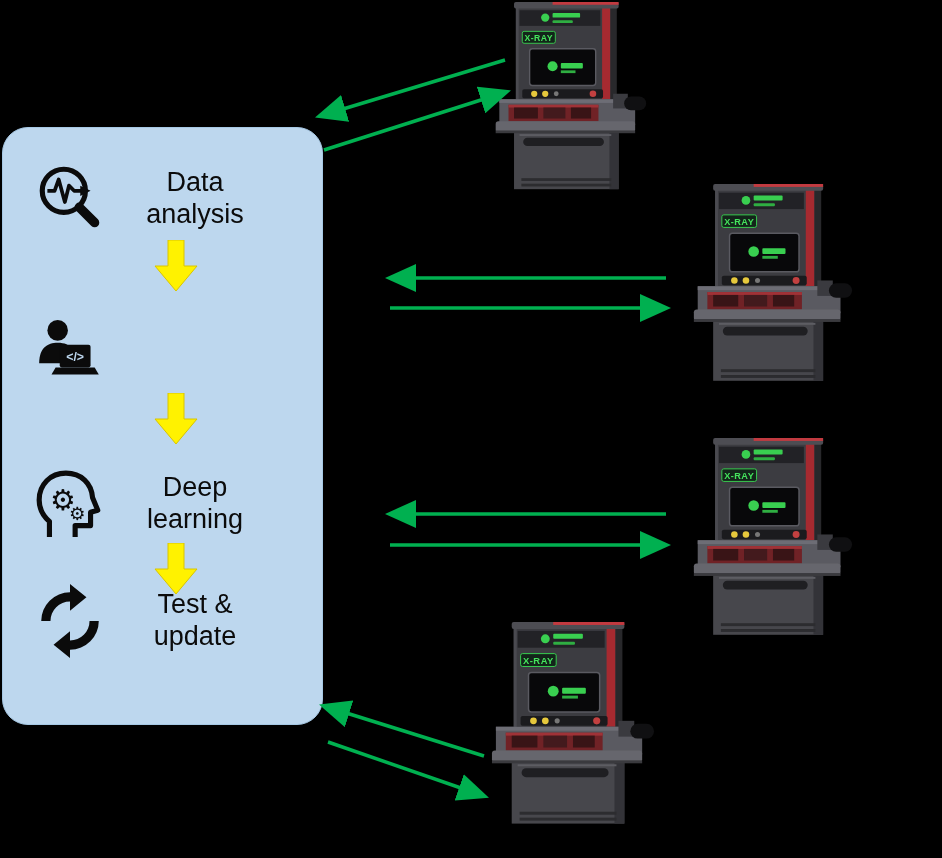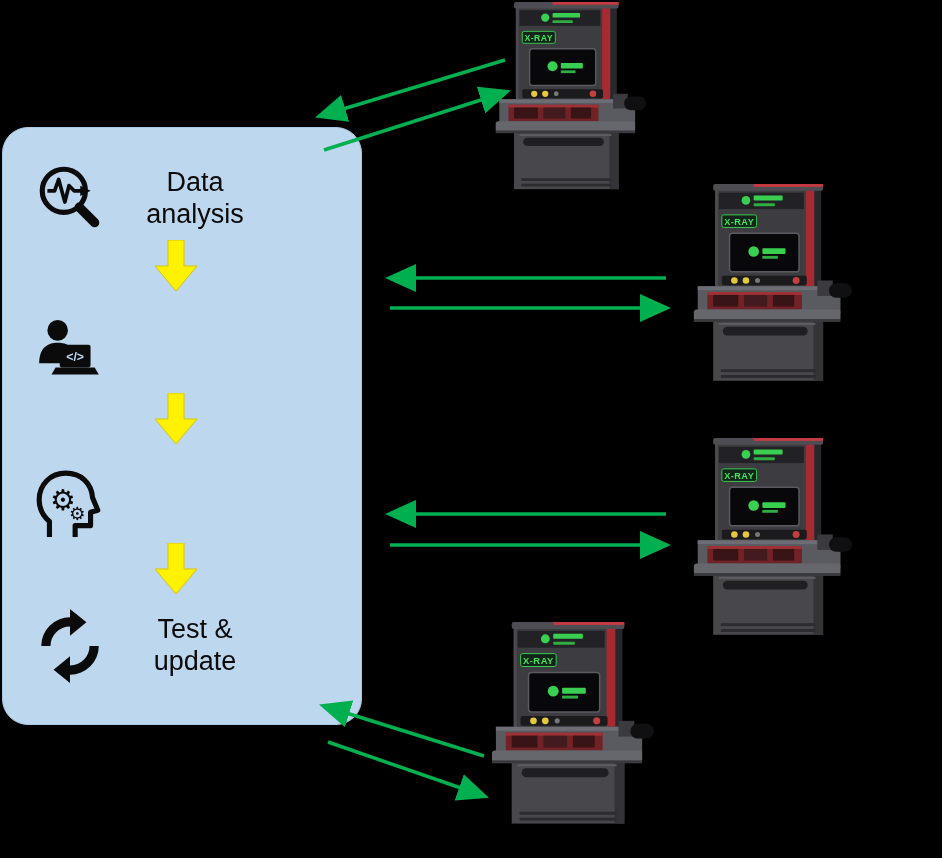--- a/index.html
+++ b/index.html
@@ -2,21 +2,21 @@
 <html><head>
 <meta charset="utf-8">
 <style>
   html,body{margin:0;padding:0;background:#000;}
   .canvas{
     position:relative;width:942px;height:858px;background:#000;overflow:hidden;
     font-family:"Liberation Sans", sans-serif;
   }
   
   .panel{
-    position:absolute;left:2px;top:127px;width:360px;height:598px;
+    position:absolute;left:2px;top:127px;width:321px;height:598px;
     background:#BDD7EE;border:1px solid #a6c8e4;border-radius:26px;
     box-sizing:border-box;
   }
   .step{
     position:absolute;left:0;width:100%;height:84px;
     display:flex;align-items:center;
   }
   .step .icon{width:74px;height:74px;margin-left:30px;flex:0 0 auto;}
   .step .label{
     width:160px;margin-left:8px;text-align:center;
@@ -118,27 +118,28 @@
     <svg class="flow-arrow" style="top:265px" viewBox="0 0 46 52">
       <polygon points="15,0 31,0 31,26 44,26 23,51 2,26 15,26" fill="#FFF200" stroke="#d9c400" stroke-width="1"></polygon>
     </svg>
 
     <div class="step" style="top:334px">
       <svg class="icon" viewBox="0 0 72 72">
         <path d="M16,68 L16,53 C9,47 6,40 6,32 C6,17 17,6 32,6 C47,6 57,16 58,30 L63,42 L56,44 L56,57 L41,57 L41,68" fill="none" stroke="#0b0b0b" stroke-width="5" stroke-linejoin="round"></path>
         <text x="29" y="32" text-anchor="middle" dominant-baseline="central" font-family="DejaVu Sans, sans-serif" font-size="28" fill="#0b0b0b">⚙</text>
         <text x="43" y="45" text-anchor="middle" dominant-baseline="central" font-family="DejaVu Sans, sans-serif" font-size="18" fill="#0b0b0b">⚙</text>
       </svg>
+      <div class="label">Deep learning</div>
     </div>
 
     <svg class="flow-arrow" style="top:415px" viewBox="0 0 46 52">
       <polygon points="15,0 31,0 31,26 44,26 23,51 2,26 15,26" fill="#FFF200" stroke="#d9c400" stroke-width="1"></polygon>
     </svg>
 
-    <div class="step" style="top:476px">
+    <div class="step" style="top:451px">
       <svg class="icon" viewBox="0 0 72 72">
         <path d="M36,8 a28,28 0 0 0 -28,28 h9 a19,19 0 0 1 19,-19 v9 l16,-13 -16,-13 z" fill="#0b0b0b"></path>
         <path d="M36,64 a28,28 0 0 0 28,-28 h-9 a19,19 0 0 1 -19,19 v-9 l-16,13 16,13 z" fill="#0b0b0b"></path>
       </svg>
       <div class="label">Test &amp; update</div>
     </div>
 
   </div>
 
   <div class="machine" style="left:492px;top:2px;width:156px">

